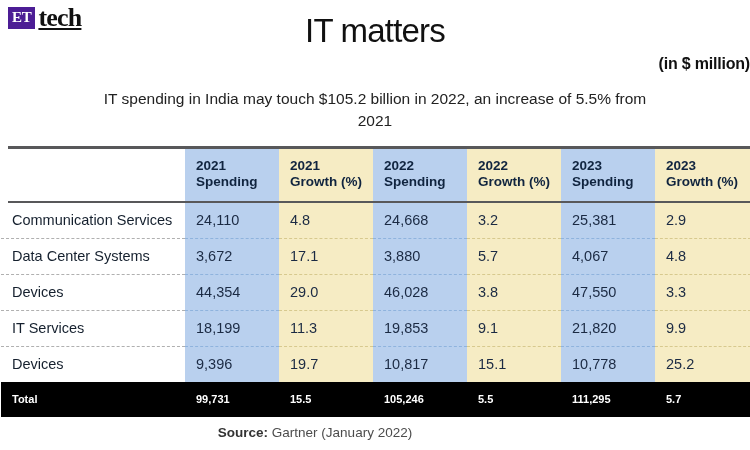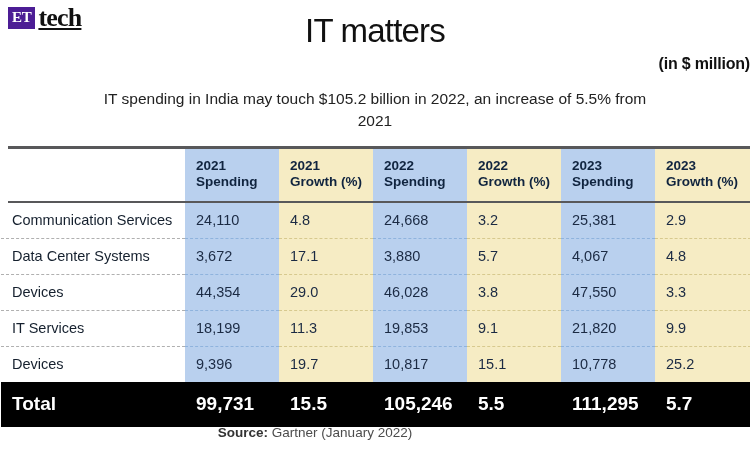--- a/index.html
+++ b/index.html
@@ -144,21 +144,21 @@
   }
   tbody tr.data-row td.cell-sep {
     border-bottom: 1px dashed #b0b0b0;
   }
   tbody tr.data-row td.sp.cell-sep { border-bottom-color: #8fb3dd; }
   tbody tr.data-row td.gr.cell-sep { border-bottom-color: #d7c98e; }
 
   tbody tr.total-row td {
     background: #000000;
     color: #ffffff;
-    font-size: 19px;
+    font-size: 11px;
     font-weight: bold;
     padding: 11px 0 12px 11px;
     white-space: nowrap;
   }
 
   
   .source {
     position: absolute;
     left: 0;
     top: 425px;

